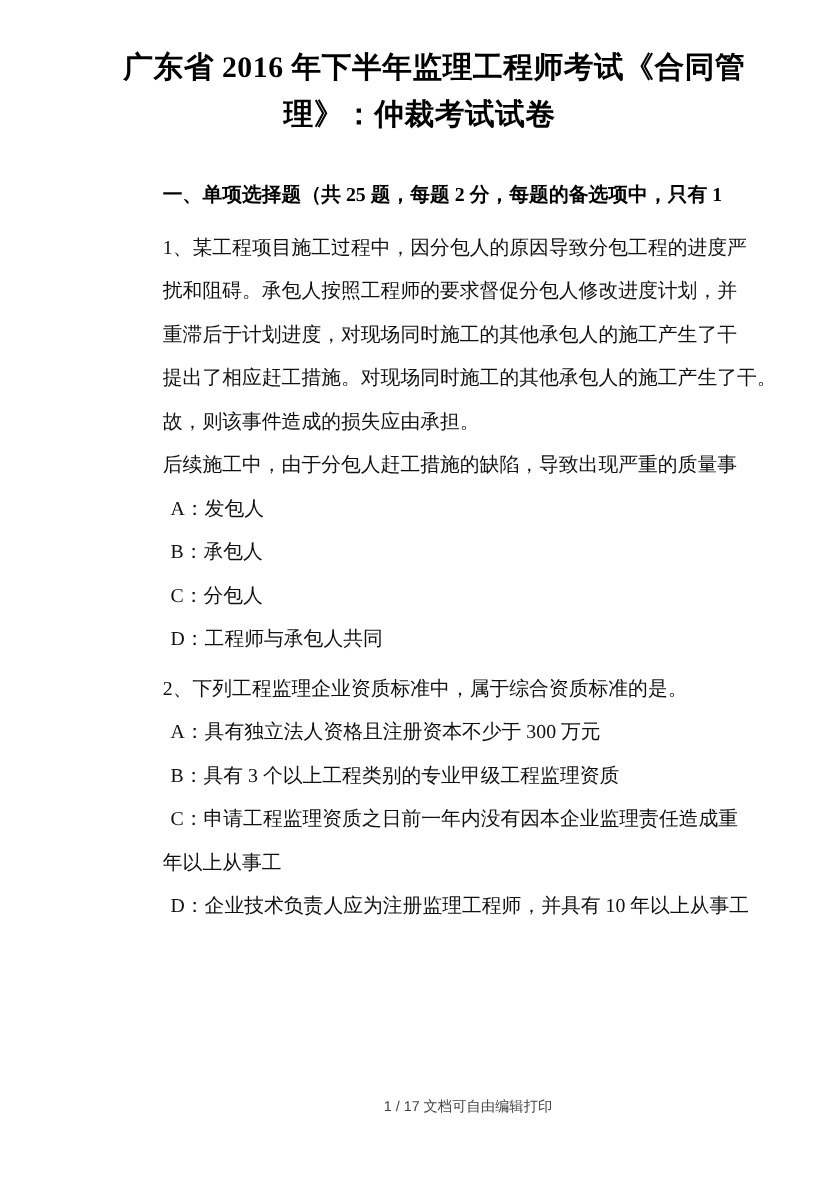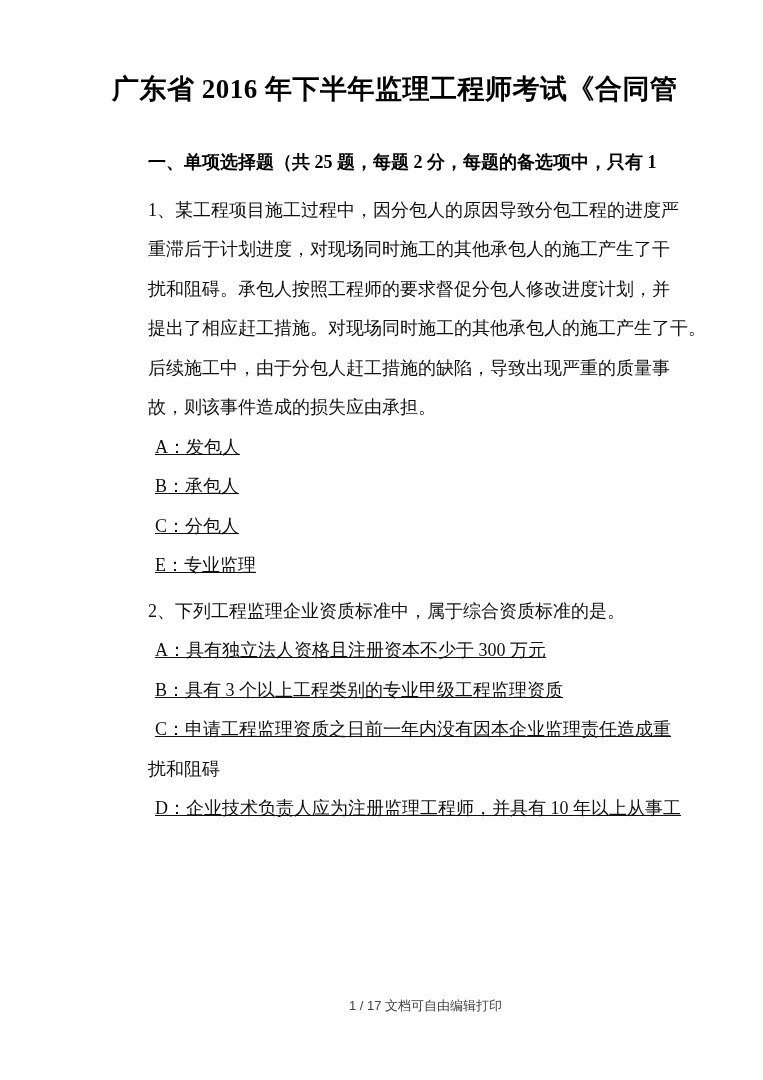--- a/index.html
+++ b/index.html
@@ -12,21 +12,21 @@
     font-family: "Liberation Serif", "DejaVu Serif", serif;
     color: #111111;
   }
   .content {
     position: absolute;
     left: 112px;
     top: 0;
     width: 539px;
   }
   .title {
-    margin-top: 68px;
+    margin-top: 40px;
     text-align: center;
     font-weight: bold;
     font-size: 27px;
     line-height: 43px;
     color: #000000;
     letter-spacing: 0.5px;
   }
   .t-line { white-space: nowrap; }
   .section {
     margin-top: 32px;
@@ -40,71 +40,72 @@
   .b-line {
     font-size: 18px;
     line-height: 39.5px;
     white-space: nowrap;
     margin-left: 36px;
   }
   .fill {
     text-align: justify;
     text-align-last: justify;
   }
-  .opt { padding-left: 7px; text-decoration: underline; }
+  .opt { padding-left: 7px; }
   .footer {
     position: absolute;
     top: 997px;
     left: 0;
     width: 100%;
     text-align: center;
     font-family: "Liberation Sans", "DejaVu Sans", sans-serif;
     font-size: 13px;
     color: #444444;
     padding-left: 44px;
   }
 </style>
 </head>
 <body>
 
 <div class="page">
   <div class="content">
 
     <div class="title">
       <div class="t-line">广东省 2016 年下半年监理工程师考试《合同管</div>
+      <div class="t-line">理》：仲裁考试试卷</div>
     </div>
 
     <div class="section">
       <div class="b-line fill">一、单项选择题（共 25 题，每题 2 分，每题的备选项中，只有 1</div>
     </div>
 
     <div class="stem">
       <div class="b-line fill">1、某工程项目施工过程中，因分包人的原因导致分包工程的进度严</div>
+      <div class="b-line fill">扰和阻碍。承包人按照工程师的要求督促分包人修改进度计划，并</div>
       <div class="b-line fill">重滞后于计划进度，对现场同时施工的其他承包人的施工产生了干</div>
-      <div class="b-line fill">扰和阻碍。承包人按照工程师的要求督促分包人修改进度计划，并</div>
       <div class="b-line fill">提出了相应赶工措施。对现场同时施工的其他承包人的施工产生了干。</div>
+      <div class="b-line">故，则该事件造成的损失应由承担。</div>
       <div class="b-line fill">后续施工中，由于分包人赶工措施的缺陷，导致出现严重的质量事</div>
-      <div class="b-line">故，则该事件造成的损失应由承担。</div>
     </div>
 
     <div>
       <div class="b-line opt">A：发包人</div>
       <div class="b-line opt">B：承包人</div>
       <div class="b-line opt">C：分包人</div>
-      <div class="b-line opt">E：专业监理</div>
+      <div class="b-line opt">D：工程师与承包人共同</div>
     </div>
 
     <div class="stem-2">
       <div class="b-line">2、下列工程监理企业资质标准中，属于综合资质标准的是。</div>
     </div>
 
     <div>
       <div class="b-line opt">A：具有独立法人资格且注册资本不少于 300 万元</div>
       <div class="b-line opt">B：具有 3 个以上工程类别的专业甲级工程监理资质</div>
       <div class="b-line opt fill">C：申请工程监理资质之日前一年内没有因本企业监理责任造成重</div>
-      <div class="b-line">扰和阻碍</div>
+      <div class="b-line">年以上从事工</div>
       <div class="b-line opt">D：企业技术负责人应为注册监理工程师，并具有 10 年以上从事工</div>
     </div>
 
   </div>
 
   <div class="footer">1 / 17 文档可自由编辑打印</div>
 </div>
 
 </body></html>

